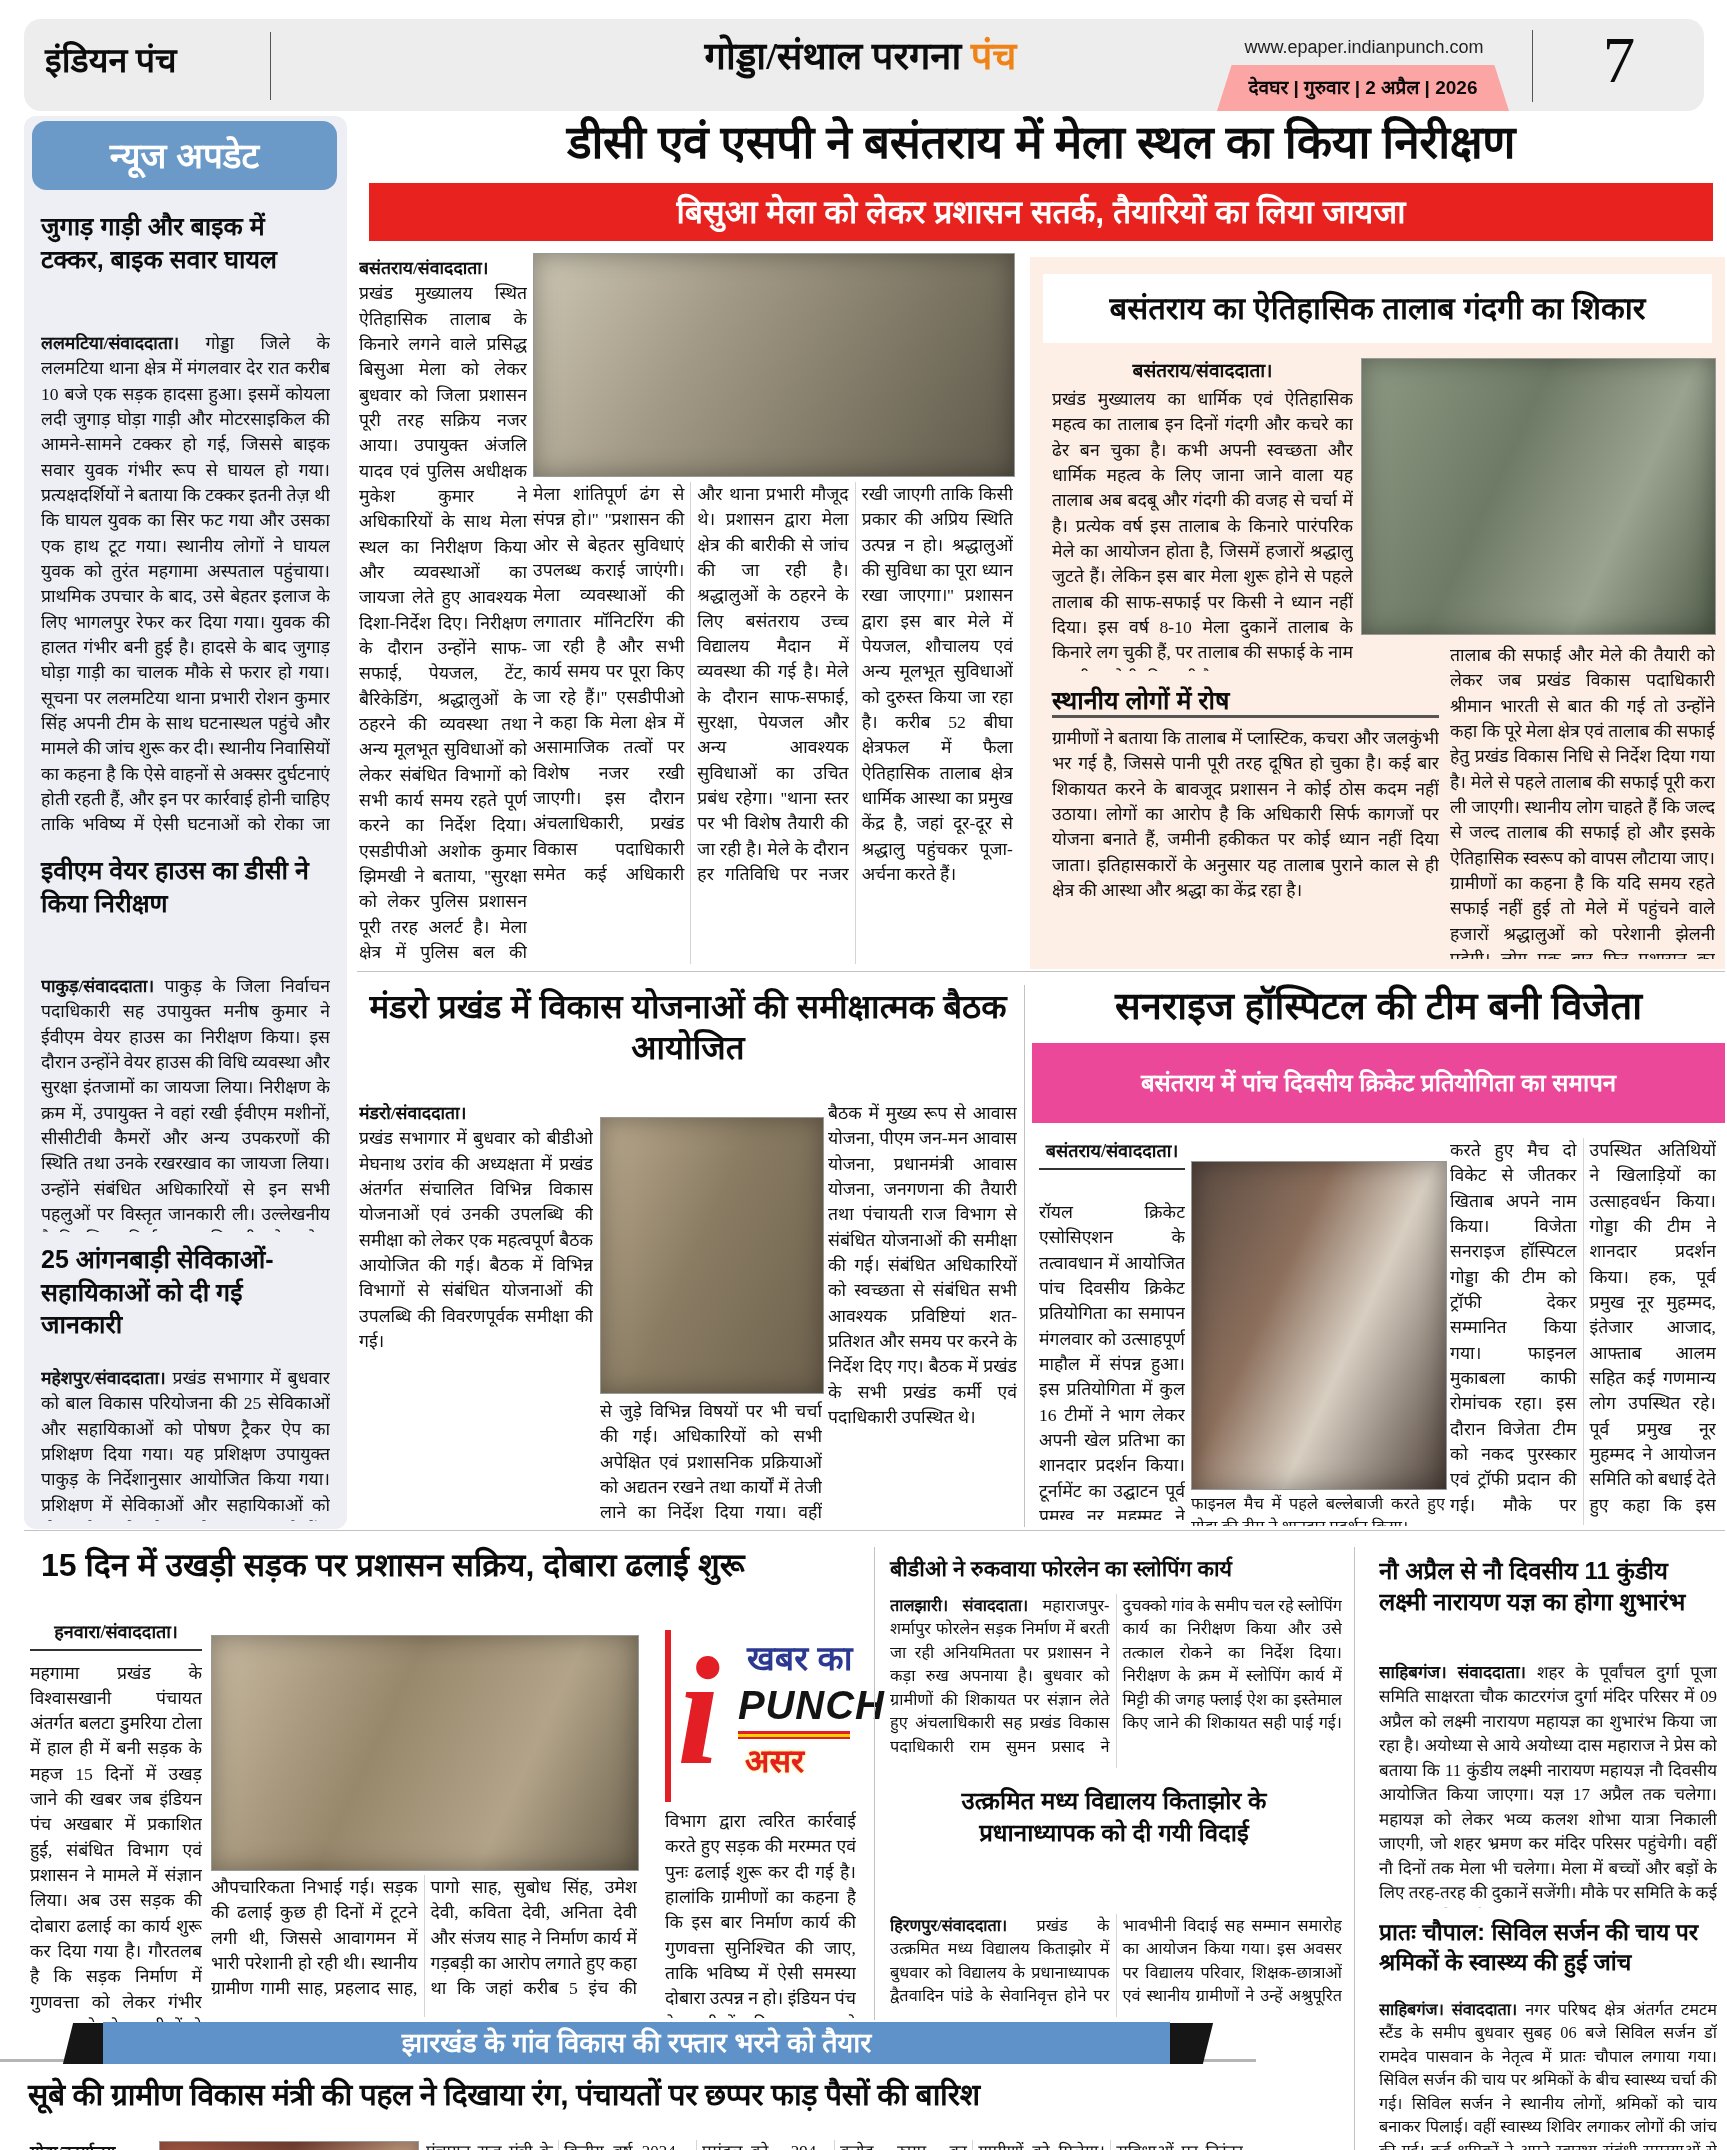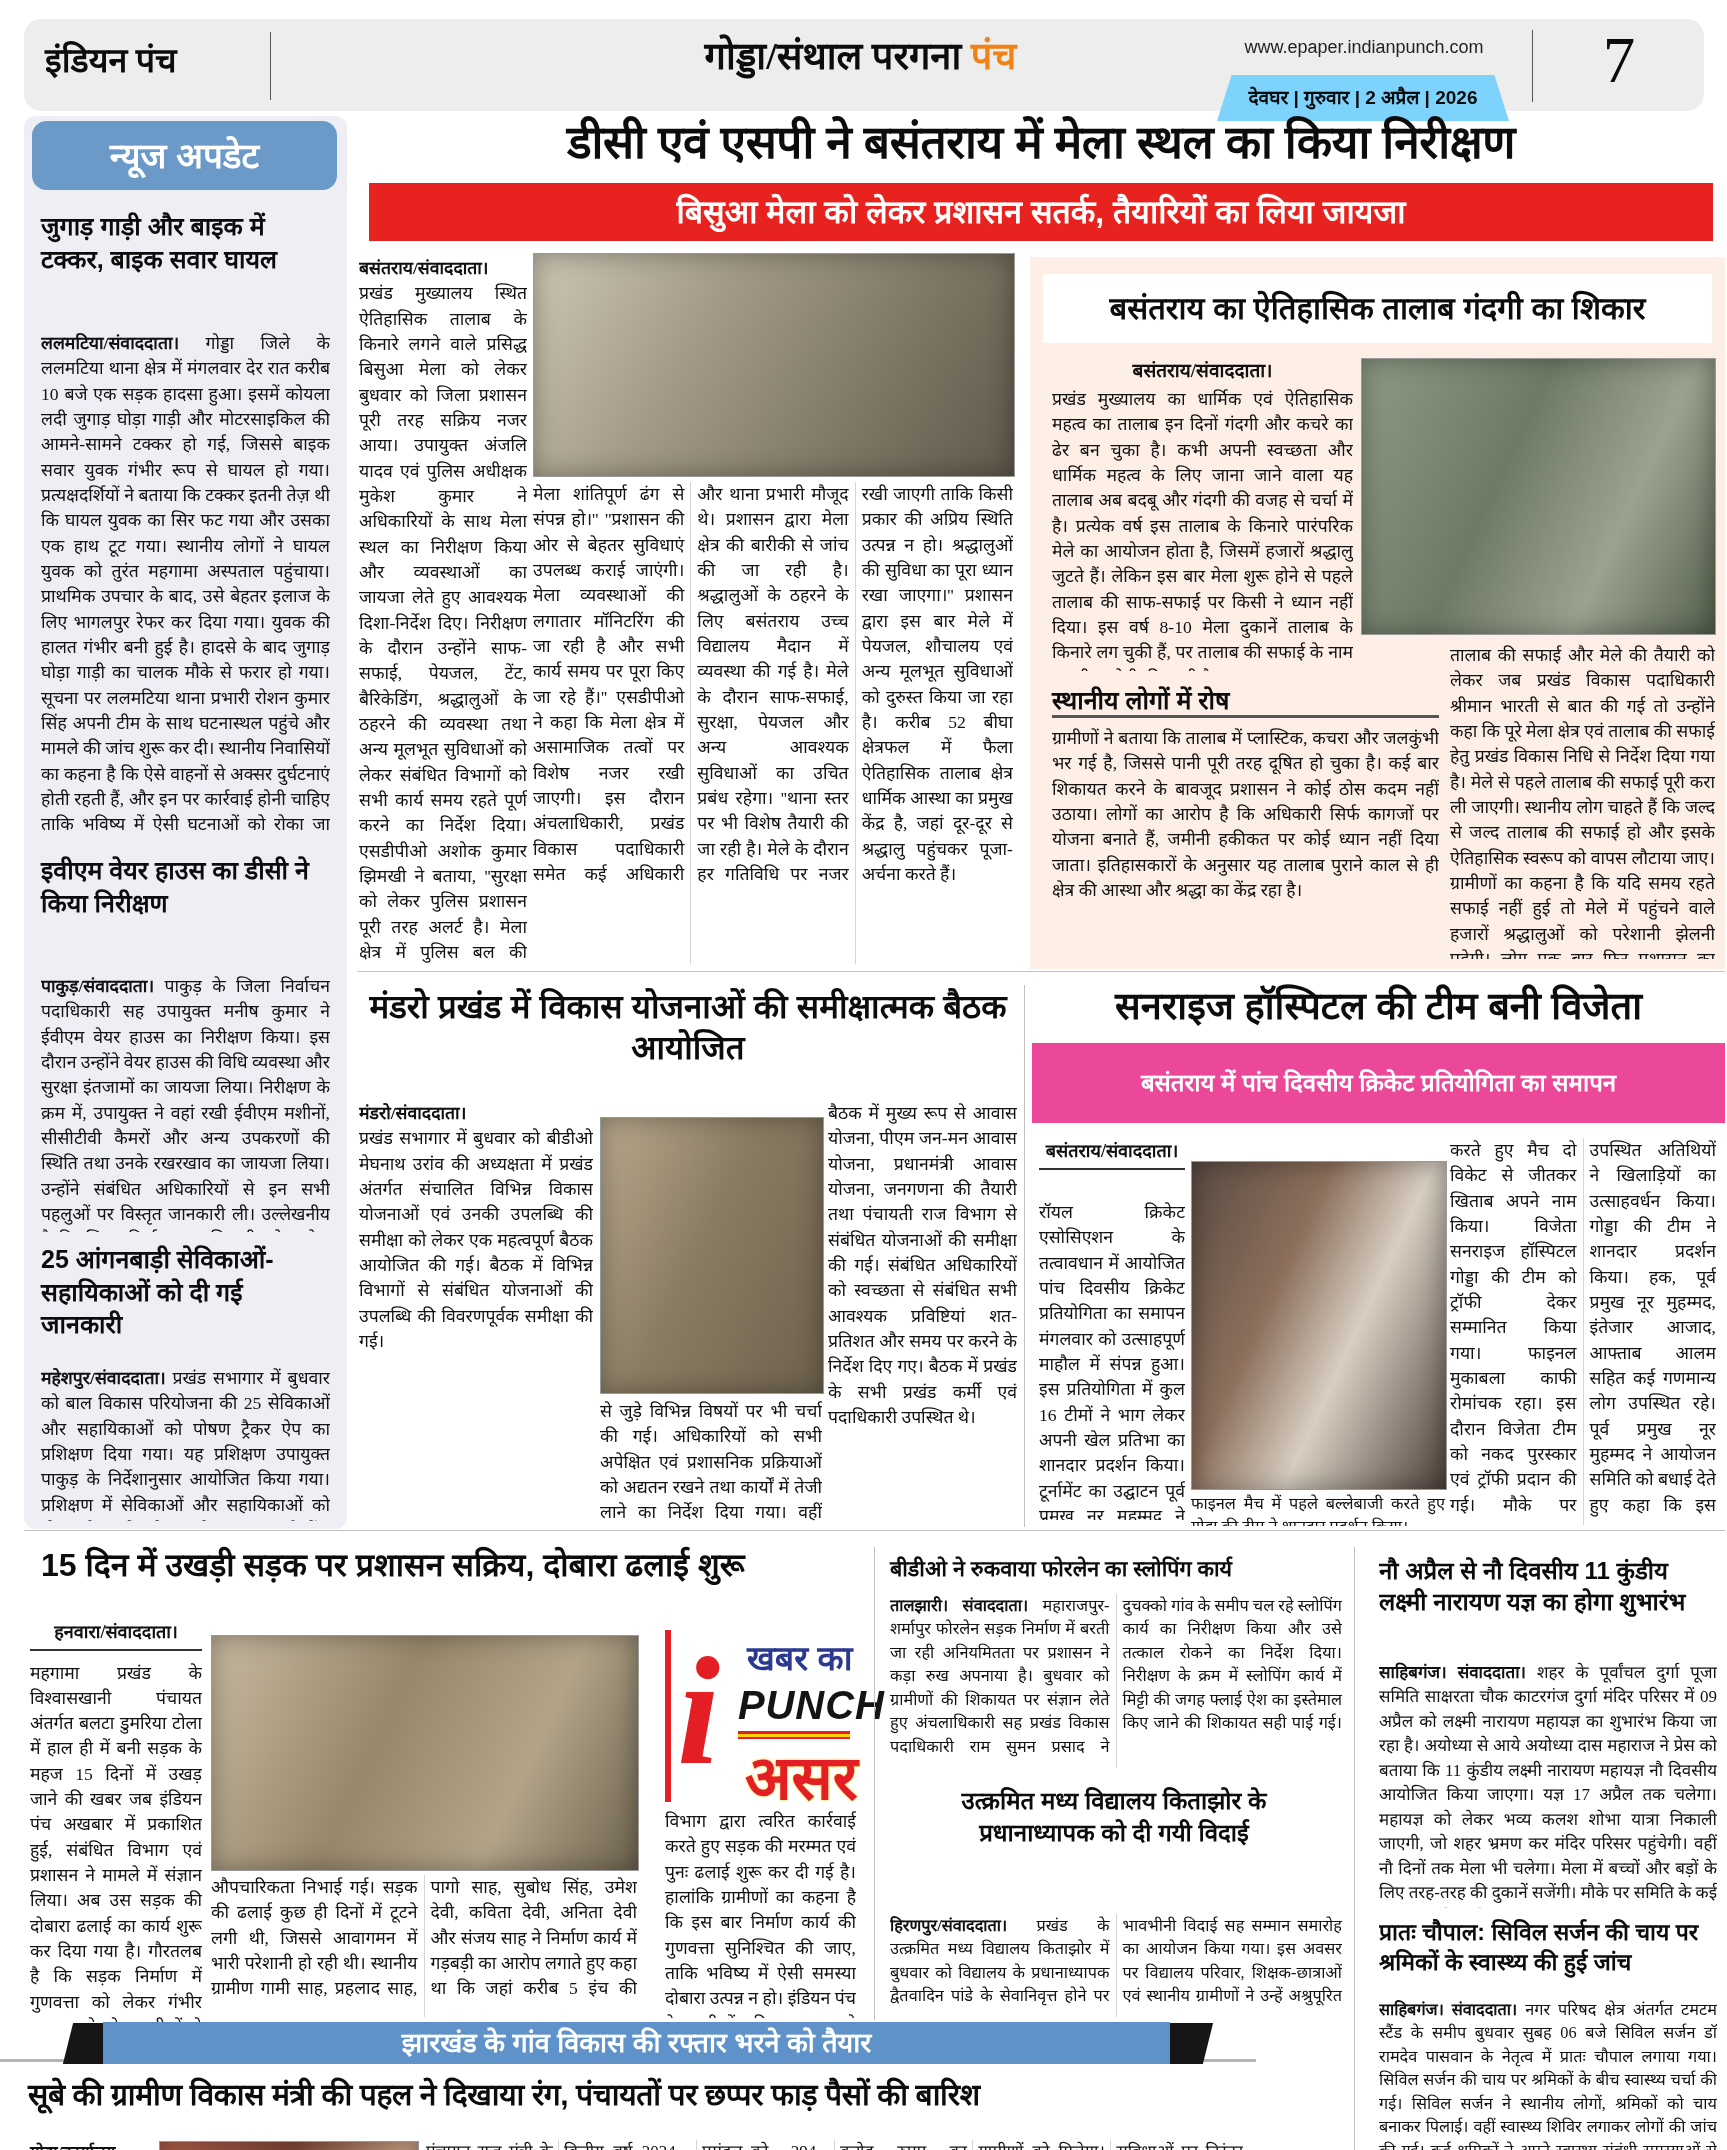--- a/index.html
+++ b/index.html
@@ -26,21 +26,21 @@
 
 <div id="page">
 
   <div class="abs" style="left:24px;top:19.4px;width:1680px;height:92px;background:#ededed;border-radius:17px;"></div>
   <div class="abs hl" style="left:45px;top:41px;width:224px;font-size:34px;font-family:'Liberation Serif',serif;">इंडियन पंच</div>
   <div class="abs" style="left:270px;top:32px;width:1.3px;height:68px;background:#555;"></div>
   <div class="abs hl ctr" style="left:495px;top:34px;width:731px;font-size:38px;font-family:'Liberation Serif',serif;">
     <span>गोड्डा/संथाल परगना </span><span style="color:#f08318;">पंच</span>
   </div>
   <div class="abs ctr" style="left:1222px;top:37px;width:284px;font-size:18px;font-family:'Liberation Sans',sans-serif;color:#222;">www.epaper.indianpunch.com</div>
-  <div class="abs chip ctr" style="left:1217px;top:75px;width:292px;height:46px;background:#7dd3fc;">
+  <div class="abs chip ctr" style="left:1217px;top:65px;width:292px;height:46px;background:#fca5a5;">
     <span class="hl" style="font-size:19px;line-height:46px;">देवघर | गुरुवार | 2 अप्रैल | 2026</span>
   </div>
   <div class="abs" style="left:1532px;top:30px;width:1.3px;height:72px;background:#555;"></div>
   <div class="abs hl ctr" style="left:1548px;top:21.5px;width:142px;font-size:65px;font-weight:400;font-family:'Liberation Serif',serif;">7</div>
 
   <div class="abs" style="left:24px;top:116px;width:323px;height:1413px;background:#edeff5;border-radius:12px;"></div>
   <div class="abs ctr" style="left:32px;top:121px;width:305px;height:69px;background:#6b9ac9;border-radius:14.6px;">
     <span class="hl" style="color:#fff;font-size:35px;line-height:69px;">न्यूज अपडेट</span>
   </div>
 
@@ -122,21 +122,21 @@
   </div>
   <div class="abs photo" style="left:211px;top:1635px;width:426px;height:234px;background:linear-gradient(115deg,#c7b9a0 0%,#97876b 40%,#b3a489 70%,#6e6450 100%);"></div>
   <div class="abs bd cols2" style="left:211px;top:1875px;width:426px;height:142px;">औपचारिकता निभाई गई। सड़क की ढलाई कुछ ही दिनों में टूटने लगी थी, जिससे आवागमन में भारी परेशानी हो रही थी। स्थानीय ग्रामीण गामी साह, प्रहलाद साह, पागो साह, सुबोध सिंह, उमेश देवी, कविता देवी, अनिता देवी और संजय साह ने निर्माण कार्य में गड़बड़ी का आरोप लगाते हुए कहा था कि जहां करीब 5 इंच की ढलाई होनी चाहिए थी, वहां बहुत कम मोटाई में काम किया गया। साथ ही सामग्री की गुणवत्ता भी मानक के अनुरूप नहीं थी। इंडियन पंच में खबर प्रकाशित होने के बाद संबंधित विभाग हरकत में आया।</div>
 
   <div class="abs" style="left:665px;top:1630px;width:191px;height:172px;background:#fff;">
     <div class="abs" style="left:0;top:0;width:6px;height:172px;background:#e31e24;"></div>
     <div class="abs" style="left:12px;top:-4.3px;width:65px;height:181px;color:#e31e24;font:italic 700 155px/172px 'Liberation Serif',serif;">i</div>
     <div class="abs hl" style="left:82px;top:7.7px;font-size:34px;color:#2b3990;">खबर का</div>
     <div class="abs" style="left:73px;top:55px;font:italic 900 40px/1 'Liberation Sans',sans-serif;color:#141414;letter-spacing:0.9px;">PUNCH</div>
     <div class="abs" style="left:73px;top:101px;width:112px;height:7.7px;background:linear-gradient(#e31e24 40%,#ffd100 40% 70%,#e31e24 70%);"></div>
-    <div class="abs hl" style="left:80px;top:113px;font-size:61px;color:#e31e24;text-shadow:0 0 2.6px #ffd100;">असर</div>
+    <div class="abs hl" style="left:80px;top:113px;font-size:32px;color:#e31e24;text-shadow:0 0 2.6px #ffd100;">असर</div>
   </div>
   <div class="abs bd" style="left:665px;top:1809px;width:191px;height:209px;">विभाग द्वारा त्वरित कार्रवाई करते हुए सड़क की मरम्मत एवं पुनः ढलाई शुरू कर दी गई है। हालांकि ग्रामीणों का कहना है कि इस बार निर्माण कार्य की गुणवत्ता सुनिश्चित की जाए, ताकि भविष्य में ऐसी समस्या दोबारा उत्पन्न न हो। इंडियन पंच ने ग्रामीणों की समस्या को प्रमुखता से उठाया था, जिसका असर अब धरातल पर दिखने लगा है ताकि लोगों का भरोसा कायम रह सके।</div>
 
   <div class="abs vline" style="left:874px;top:1547px;height:473px;"></div>
 
   <div class="abs hl nowrap" style="left:890px;top:1557px;width:452px;font-size:21.5px;">बीडीओ ने रुकवाया फोरलेन का स्लोपिंग कार्य</div>
   <div class="abs bd cols2" style="left:890px;top:1594px;width:452px;height:174px;font-size:16.3px;">
     <span class="dl">तालझारी। संवाददाता।</span>
     <span>महाराजपुर-शर्मापुर फोरलेन सड़क निर्माण में बरती जा रही अनियमितता पर प्रशासन ने कड़ा रुख अपनाया है। बुधवार को ग्रामीणों की शिकायत पर संज्ञान लेते हुए अंचलाधिकारी सह प्रखंड विकास पदाधिकारी राम सुमन प्रसाद ने दुचक्को गांव के समीप चल रहे स्लोपिंग कार्य का निरीक्षण किया और उसे तत्काल रोकने का निर्देश दिया। निरीक्षण के क्रम में स्लोपिंग कार्य में मिट्टी की जगह फ्लाई ऐश का इस्तेमाल किए जाने की शिकायत सही पाई गई। बिशनपुर गांव के समाजसेवी मो. मंटू ने इसकी सूचना बीडीओ को दी थी।</span>
   </div>

